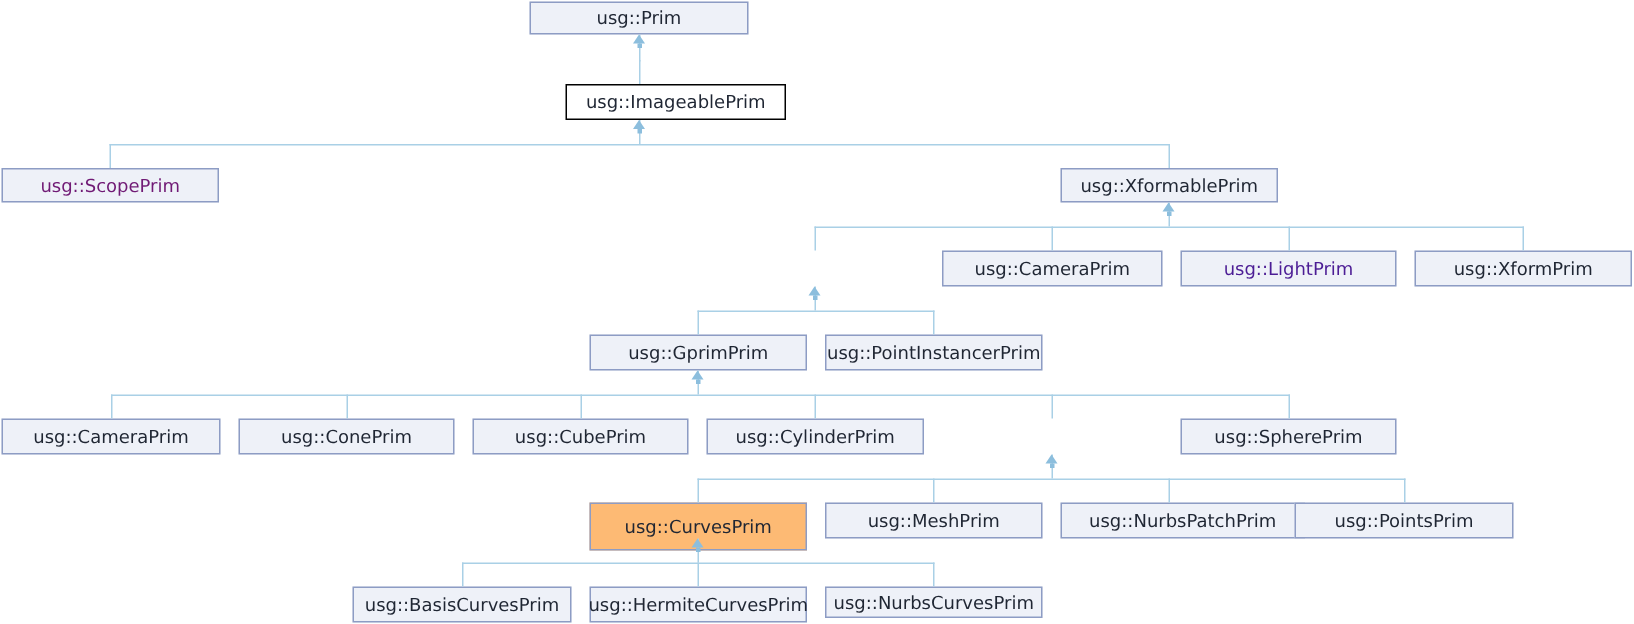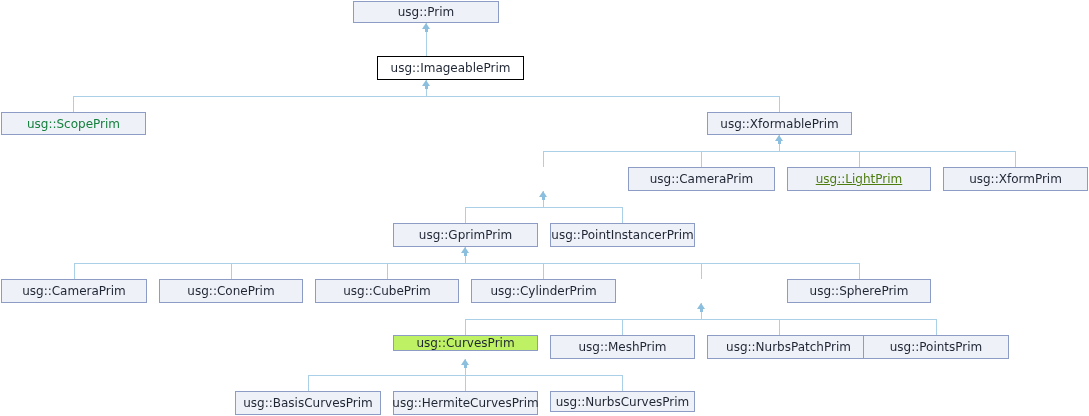--- a/index.html
+++ b/index.html
@@ -35,33 +35,33 @@
     border-right: 4px solid transparent;
   }
   .edge-arrow-stem { position: absolute; width: 3px; }
 </style>
 </head>
 <body>
 
 <div id="diagram" style="background: rgb(255, 255, 255);">
     <div class="node" style="left: 353px; top: 1px; width: 146px; height: 22px; background: rgb(238, 241, 248); border: 1px solid rgb(141, 156, 196); color: rgb(31, 38, 51);">usg::Prim</div>
     <div class="node" style="left: 353px; top: 56px; width: 147px; height: 24px; background: rgb(255, 255, 255); border: 1px solid rgb(0, 0, 0); color: rgb(31, 38, 51); margin-left: 24px;">usg::ImageablePrim</div>
-    <div class="node" style="left: 1px; top: 112px; width: 145px; height: 23px; background: rgb(238, 241, 248); border: 1px solid rgb(141, 156, 196); color: #15803d;">usg::ScopePrim</div>
+    <div class="node" style="left: 1px; top: 112px; width: 145px; height: 23px; background: rgb(238, 241, 248); border: 1px solid rgb(141, 156, 196); color: #701a75;">usg::ScopePrim</div>
     <div class="node" style="left: 707px; top: 112px; width: 145px; height: 23px; background: rgb(238, 241, 248); border: 1px solid rgb(141, 156, 196); color: rgb(31, 38, 51);">usg::XformablePrim</div>
     <div class="node" style="left: 628px; top: 167px; width: 147px; height: 24px; background: rgb(238, 241, 248); border: 1px solid rgb(141, 156, 196); color: rgb(31, 38, 51);">usg::CameraPrim</div>
-    <div class="node" style="left: 787px; top: 167px; width: 144px; height: 24px; background: rgb(238, 241, 248); border: 1px solid rgb(141, 156, 196); color: #4d7c0f; text-decoration: underline;">usg::LightPrim</div>
+    <div class="node" style="left: 787px; top: 167px; width: 144px; height: 24px; background: rgb(238, 241, 248); border: 1px solid rgb(141, 156, 196); color: #4c1d95;">usg::LightPrim</div>
     <div class="node" style="left: 943px; top: 167px; width: 145px; height: 24px; background: rgb(238, 241, 248); border: 1px solid rgb(141, 156, 196); color: rgb(31, 38, 51);">usg::XformPrim</div>
     <div class="node" style="left: 393px; top: 223px; width: 145px; height: 24px; background: rgb(238, 241, 248); border: 1px solid rgb(141, 156, 196); color: rgb(31, 38, 51);">usg::GprimPrim</div>
     <div class="node" style="left: 550px; top: 223px; width: 145px; height: 24px; background: rgb(238, 241, 248); border: 1px solid rgb(141, 156, 196); color: rgb(31, 38, 51);">usg::PointInstancerPrim</div>
     <div class="node" style="left: 1px; top: 279px; width: 146px; height: 24px; background: rgb(238, 241, 248); border: 1px solid rgb(141, 156, 196); color: rgb(31, 38, 51);">usg::CameraPrim</div>
     <div class="node" style="left: 159px; top: 279px; width: 144px; height: 24px; background: rgb(238, 241, 248); border: 1px solid rgb(141, 156, 196); color: rgb(31, 38, 51);">usg::ConePrim</div>
     <div class="node" style="left: 315px; top: 279px; width: 144px; height: 24px; background: rgb(238, 241, 248); border: 1px solid rgb(141, 156, 196); color: rgb(31, 38, 51);">usg::CubePrim</div>
     <div class="node" style="left: 471px; top: 279px; width: 145px; height: 24px; background: rgb(238, 241, 248); border: 1px solid rgb(141, 156, 196); color: rgb(31, 38, 51);">usg::CylinderPrim</div>
     <div class="node" style="left: 787px; top: 279px; width: 144px; height: 24px; background: rgb(238, 241, 248); border: 1px solid rgb(141, 156, 196); color: rgb(31, 38, 51);">usg::SpherePrim</div>
-    <div class="node" style="left: 393px; top: 335px; width: 145px; height: 16px; background: #bef264; border: 1px solid rgb(141, 156, 196); color: rgb(31, 38, 51);">usg::CurvesPrim</div>
+    <div class="node" style="left: 393px; top: 335px; width: 145px; height: 32px; background: #fdba74; border: 1px solid rgb(141, 156, 196); color: rgb(31, 38, 51);">usg::CurvesPrim</div>
     <div class="node" style="left: 550px; top: 335px; width: 145px; height: 24px; background: rgb(238, 241, 248); border: 1px solid rgb(141, 156, 196); color: rgb(31, 38, 51);">usg::MeshPrim</div>
     <div class="node" style="left: 707px; top: 335px; width: 163px; height: 24px; background: rgb(238, 241, 248); border: 1px solid rgb(141, 156, 196); color: rgb(31, 38, 51);">usg::NurbsPatchPrim</div>
     <div class="node" style="left: 863px; top: 335px; width: 146px; height: 24px; background: rgb(238, 241, 248); border: 1px solid rgb(141, 156, 196); color: rgb(31, 38, 51);">usg::PointsPrim</div>
     <div class="node" style="left: 235px; top: 391px; width: 146px; height: 24px; background: rgb(238, 241, 248); border: 1px solid rgb(141, 156, 196); color: rgb(31, 38, 51);">usg::BasisCurvesPrim</div>
     <div class="node" style="left: 393px; top: 391px; width: 145px; height: 24px; background: rgb(238, 241, 248); border: 1px solid rgb(141, 156, 196); color: rgb(31, 38, 51);">usg::HermiteCurvesPrim</div>
     <div class="node" style="left: 550px; top: 391px; width: 145px; height: 21px; background: rgb(238, 241, 248); border: 1px solid rgb(141, 156, 196); color: rgb(31, 38, 51);">usg::NurbsCurvesPrim</div>
     <div class="edge-v" style="left: 426px; top: 23px; height: 17px; background: rgb(169, 208, 230);"></div>
     <div class="edge-h" style="left: 426px; top: 40px; width: 1px; background: rgb(169, 208, 230);"></div>
     <div class="edge-v" style="left: 426px; top: 40px; height: 16px; background: rgb(169, 208, 230);"></div>
     <div class="edge-arrow" style="left: 422px; top: 23px; border-bottom: 6px solid rgb(140, 190, 221);"></div>

